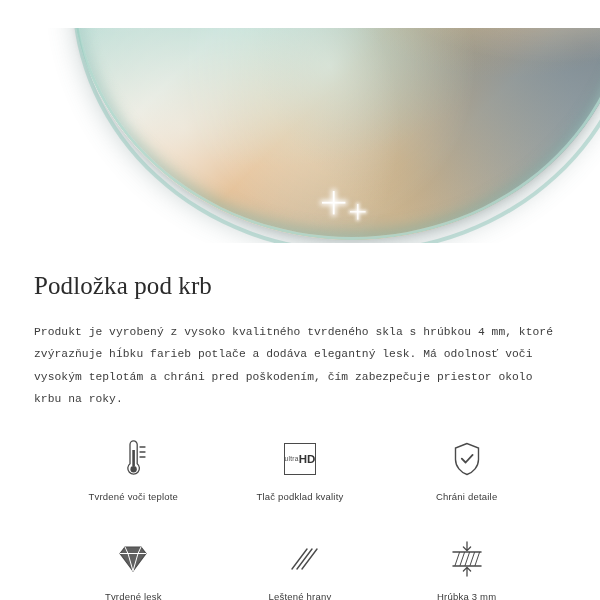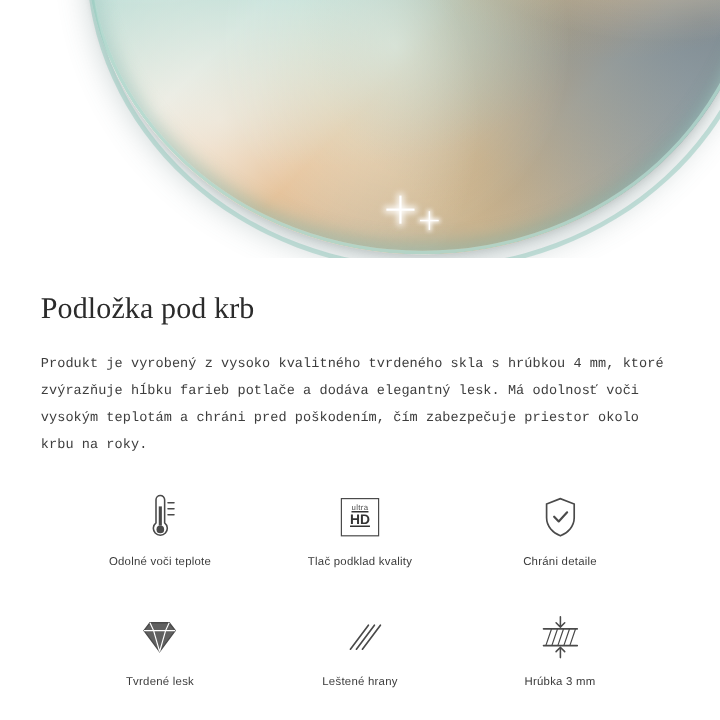--- a/index.html
+++ b/index.html
@@ -11,20 +11,21 @@
     height: 600px;
     background: #ffffff;
     font-family: "Liberation Sans", sans-serif;
     overflow: hidden;
   }
   .page {
     position: relative;
     width: 600px;
     height: 566px;
     background: #ffffff;
+    margin-top: 28px;
   }
 
   
   .hero {
     position: relative;
     width: 600px;
     height: 215px;
     overflow: hidden;
     background: #ffffff;
   }
@@ -146,25 +147,24 @@
     font-size: 9.5px;
     color: #3a3a3a;
     text-align: center;
     letter-spacing: 0.2px;
   }
   .hd-box {
     width: 30px;
     height: 30px;
     border: 1.3px solid #4a4a4a;
     display: flex;
-    flex-direction: column;
+    flex-direction: row;
     align-items: center;
     justify-content: center;
     line-height: 1;
-    text-decoration: underline;
   }
   .hd-box .small {
     font-size: 6.5px;
     letter-spacing: 0.3px;
     color: #4a4a4a;
   }
   .hd-box .big {
     font-size: 11.5px;
     font-weight: bold;
     color: #333333;
@@ -201,21 +201,21 @@
 
       <div class="feature">
         <div class="feature-icon">
           <svg width="34" height="40" viewBox="0 0 34 40" fill="none" stroke="#4a4a4a" stroke-width="1.3">
             <path d="M14 5.5a3.6 3.6 0 0 1 7.2 0v19.2a5.8 5.8 0 1 1-7.2 0z"></path>
             <circle cx="17.6" cy="30.2" r="3.2" fill="#4a4a4a" stroke="none"></circle>
             <rect x="16.3" y="11" width="2.6" height="16" fill="#4a4a4a" stroke="none"></rect>
             <path d="M24 8h5M24 13h5M24 18h5" stroke-linecap="round"></path>
           </svg>
         </div>
-        <div class="feature-label">Odolné voči teplote</div>
+        <div class="feature-label">Tvrdené voči teplote</div>
       </div>
 
       <div class="feature">
         <div class="feature-icon">
           <div class="hd-box">
             <span class="small">ultra</span>
             <span class="big">HD</span>
           </div>
         </div>
         <div class="feature-label">Tlač podklad kvality</div>

